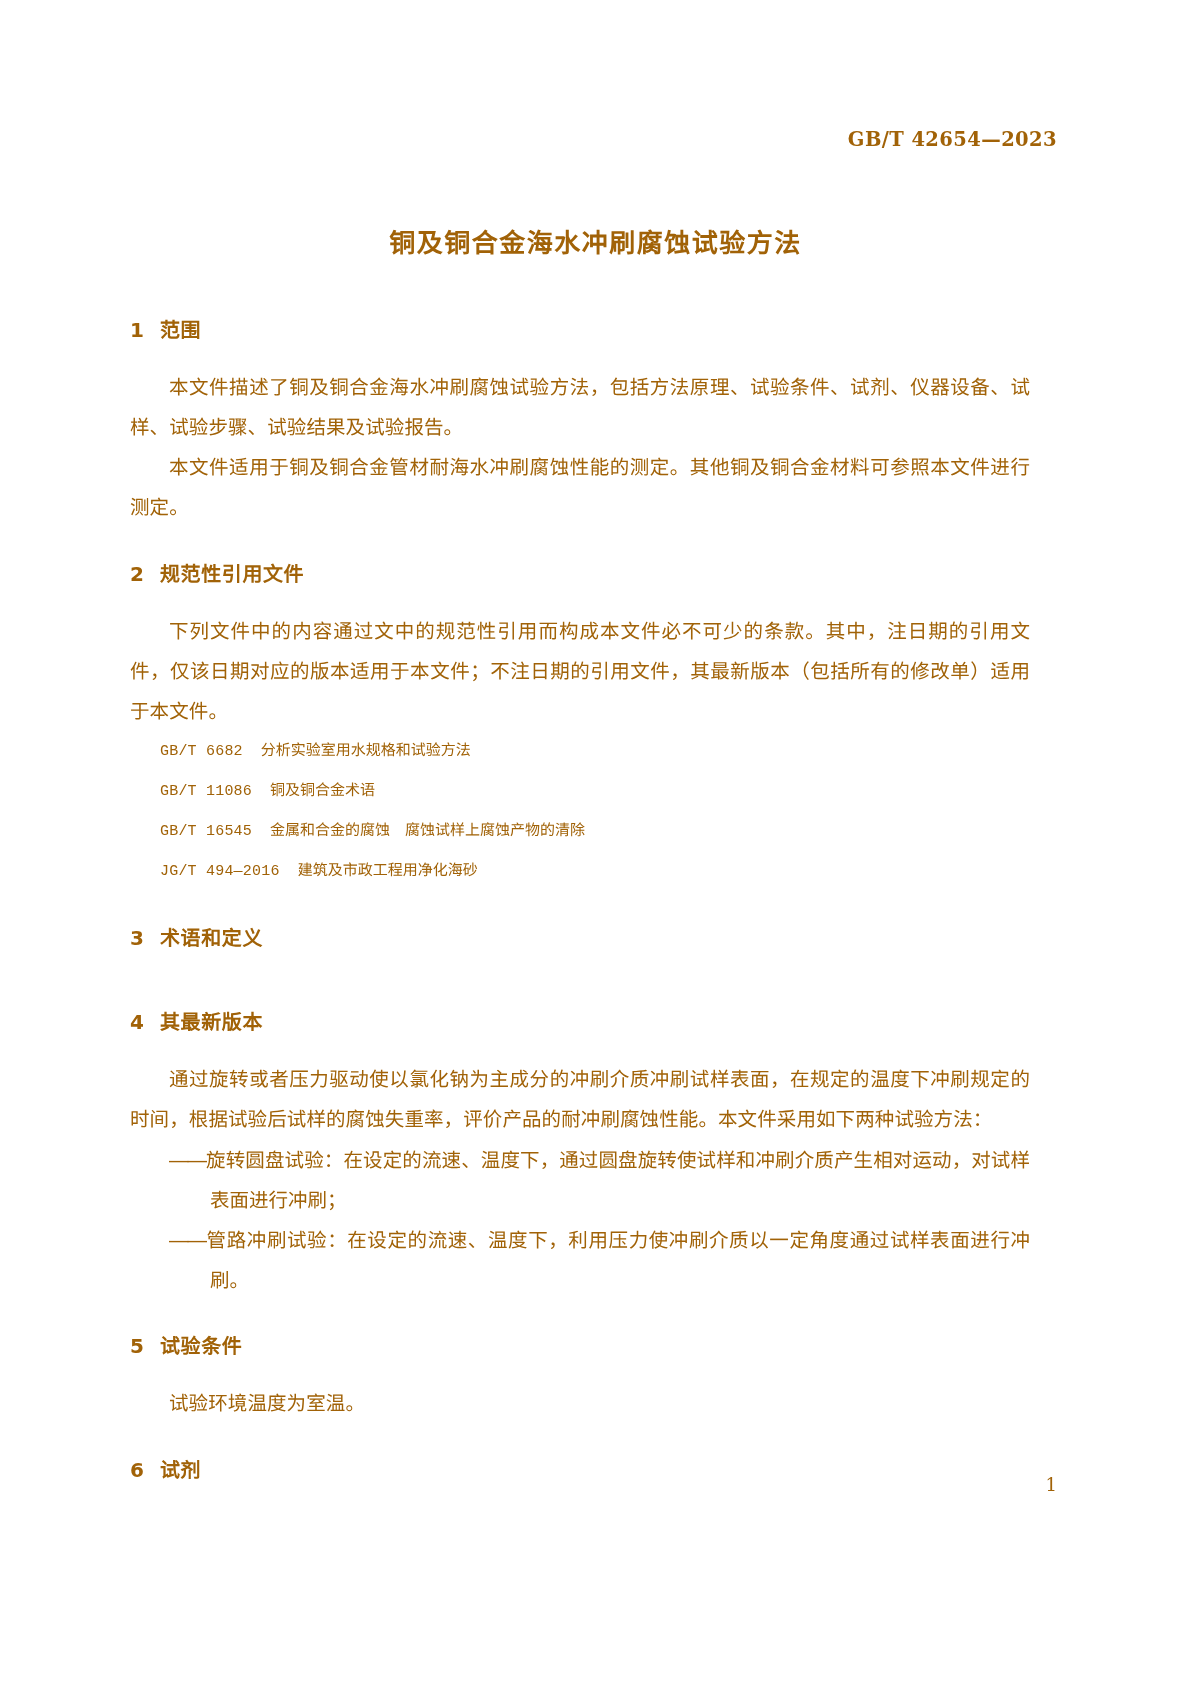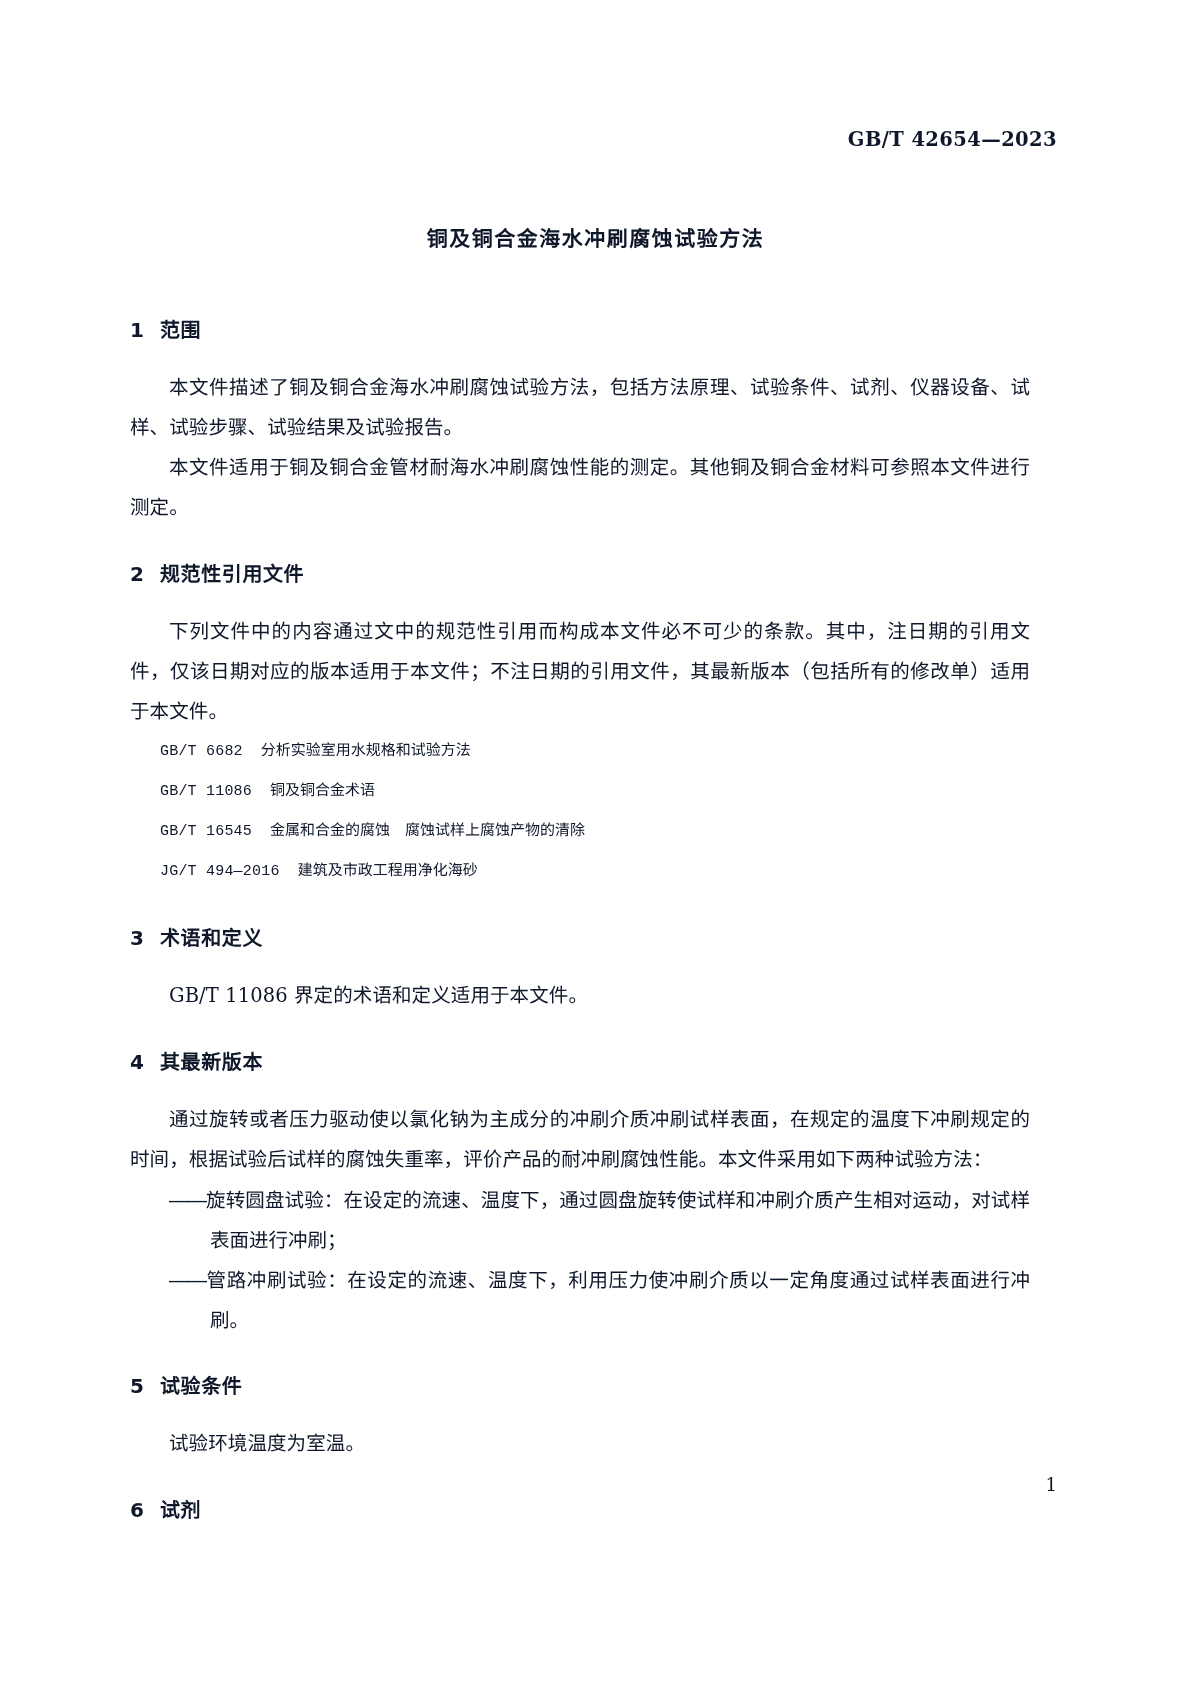--- a/index.html
+++ b/index.html
@@ -8,21 +8,21 @@
     padding: 0;
     background: #ffffff;
   }
   .page {
     position: relative;
     width: 1191px;
     height: 1685px;
     background: #ffffff;
     margin: 0 auto;
     overflow: hidden;
-    color: #0f172a;
+    color: #a16207;
     font-family: "DejaVu Serif", "Liberation Serif", serif;
   }
 
   
   .page-header {
     position: absolute;
     top: 128px;
     left: 130px;
     right: 134px;
     text-align: right;
@@ -35,21 +35,21 @@
 
   
   .doc-title {
     position: absolute;
     top: 222px;
     left: 0;
     width: 1191px;
     text-align: center;
     font-family: "DejaVu Sans", "Liberation Sans", sans-serif;
     font-weight: bold;
-    font-size: 21px;
+    font-size: 26px;
     letter-spacing: 1.5px;
   }
 
   
   .content {
     position: absolute;
     top: 318px;
     left: 130px;
     width: 900px;
   }
@@ -152,21 +152,20 @@
       <li><span class="ref-code">GB/T 11086</span><span class="ref-gap"></span><span>铜及铜合金术语</span></li>
       <li><span class="ref-code">GB/T 16545</span><span class="ref-gap"></span><span>金属和合金的腐蚀　腐蚀试样上腐蚀产物的清除</span></li>
       <li><span class="ref-code">JG/T 494—2016</span><span class="ref-gap"></span><span>建筑及市政工程用净化海砂</span></li>
     </ul>
 
     <div class="gap-before-head"></div>
     <h2 class="clause">
       <span class="num">3</span><span>术语和定义</span>
     </h2>
     <div class="gap-after-head"></div>
-    <p class="body">GB/T 11086 界定的术语和定义适用于本文件。</p>
 
     <div class="gap-before-head"></div>
     <h2 class="clause">
       <span class="num">4</span><span>其最新版本</span>
     </h2>
     <div class="gap-after-head"></div>
     <p class="body">通过旋转或者压力驱动使以氯化钠为主成分的冲刷介质冲刷试样表面，在规定的温度下冲刷规定的时间，根据试验后试样的腐蚀失重率，评价产品的耐冲刷腐蚀性能。本文件采用如下两种试验方法：</p>
     <ul class="dash-list">
       <li><span class="dash">——</span><span>旋转圆盘试验：在设定的流速、温度下，通过圆盘旋转使试样和冲刷介质产生相对运动，对试样表面进行冲刷；</span></li>
       <li><span class="dash">——</span><span>管路冲刷试验：在设定的流速、温度下，利用压力使冲刷介质以一定角度通过试样表面进行冲刷。</span></li>

